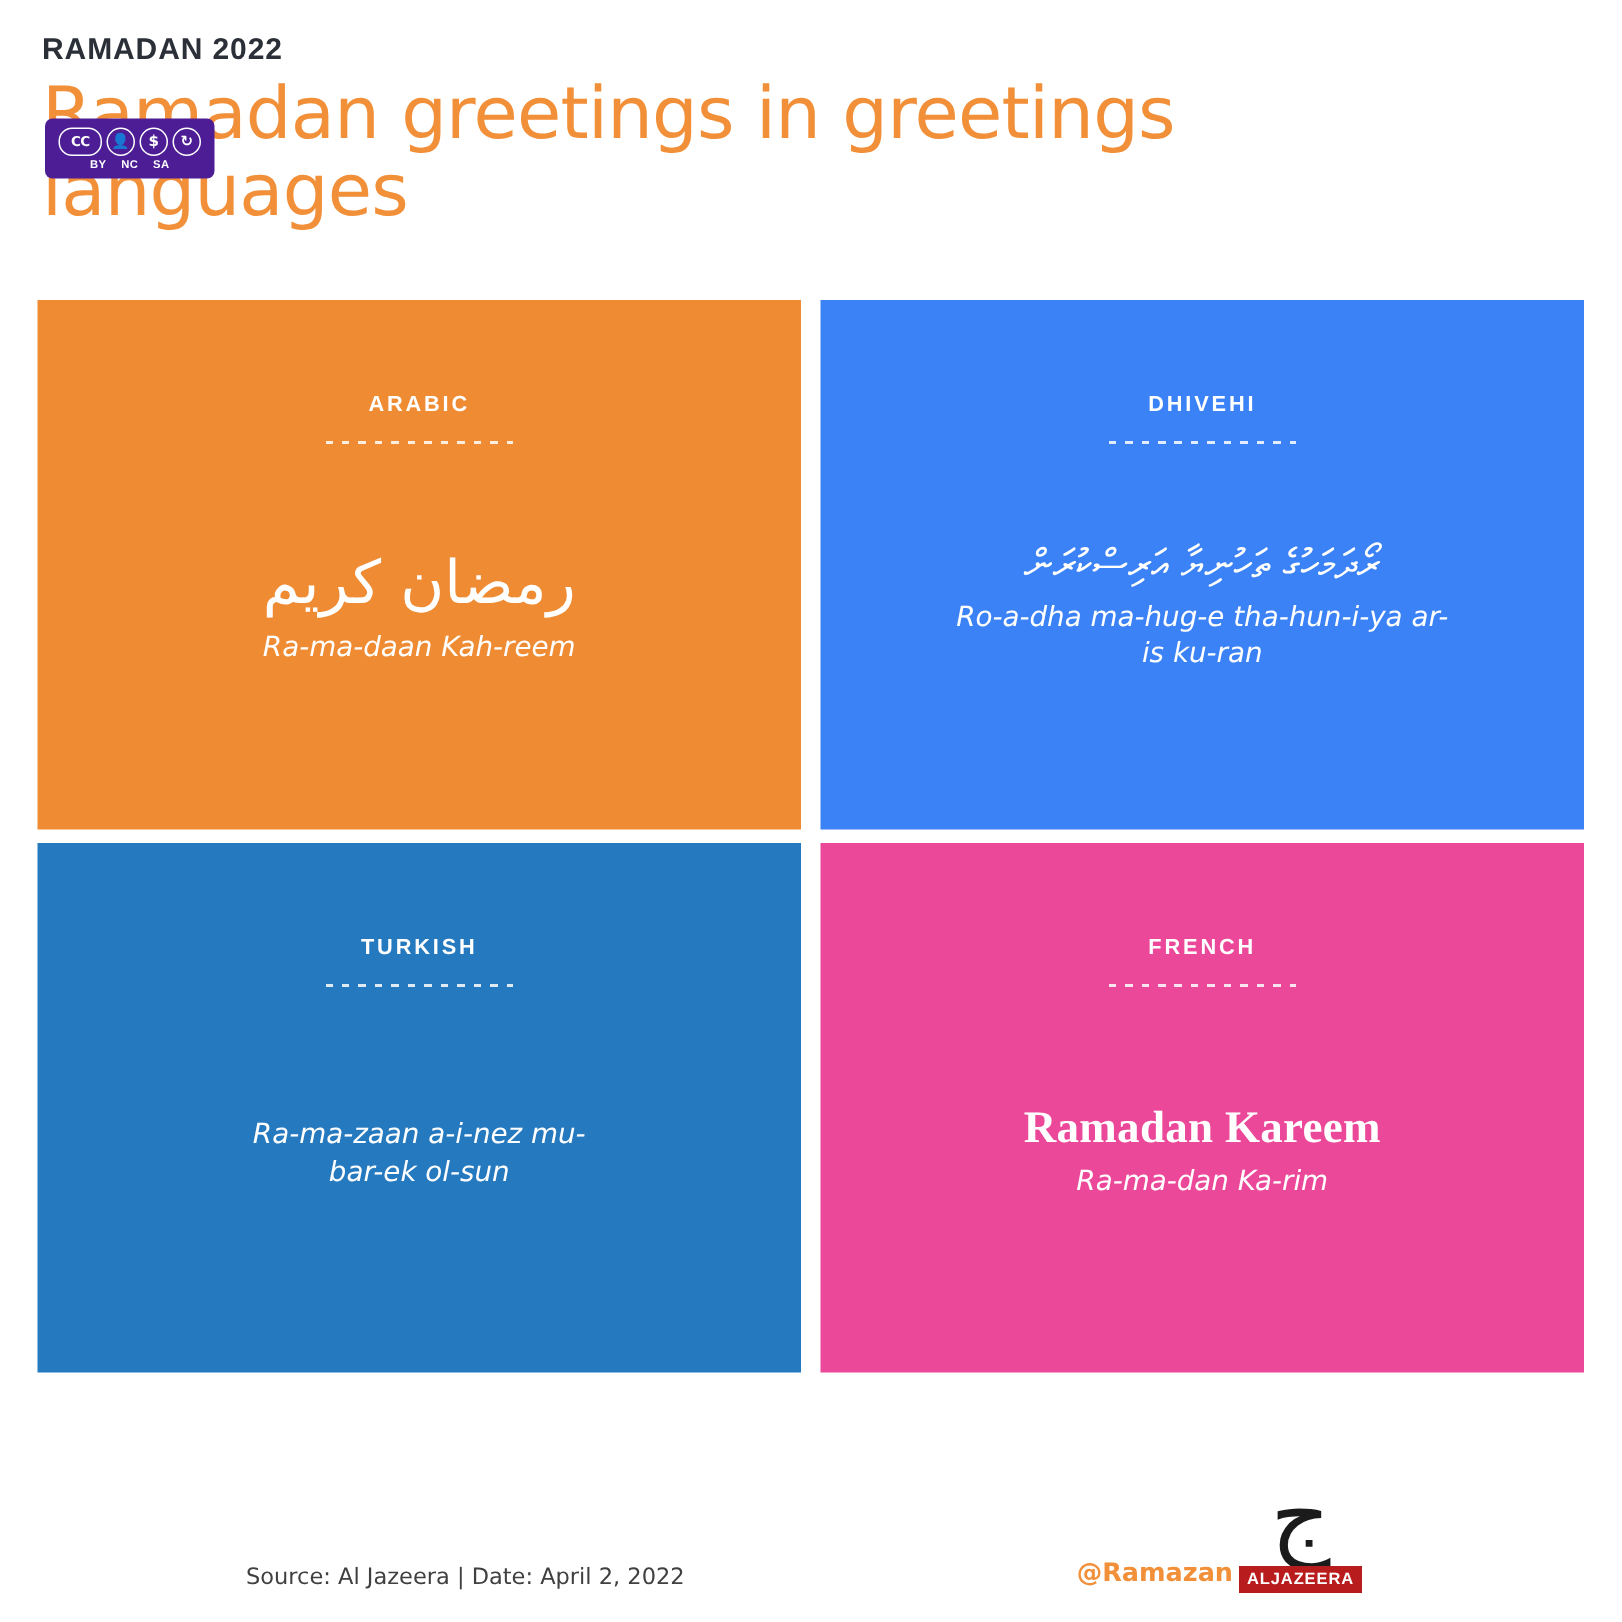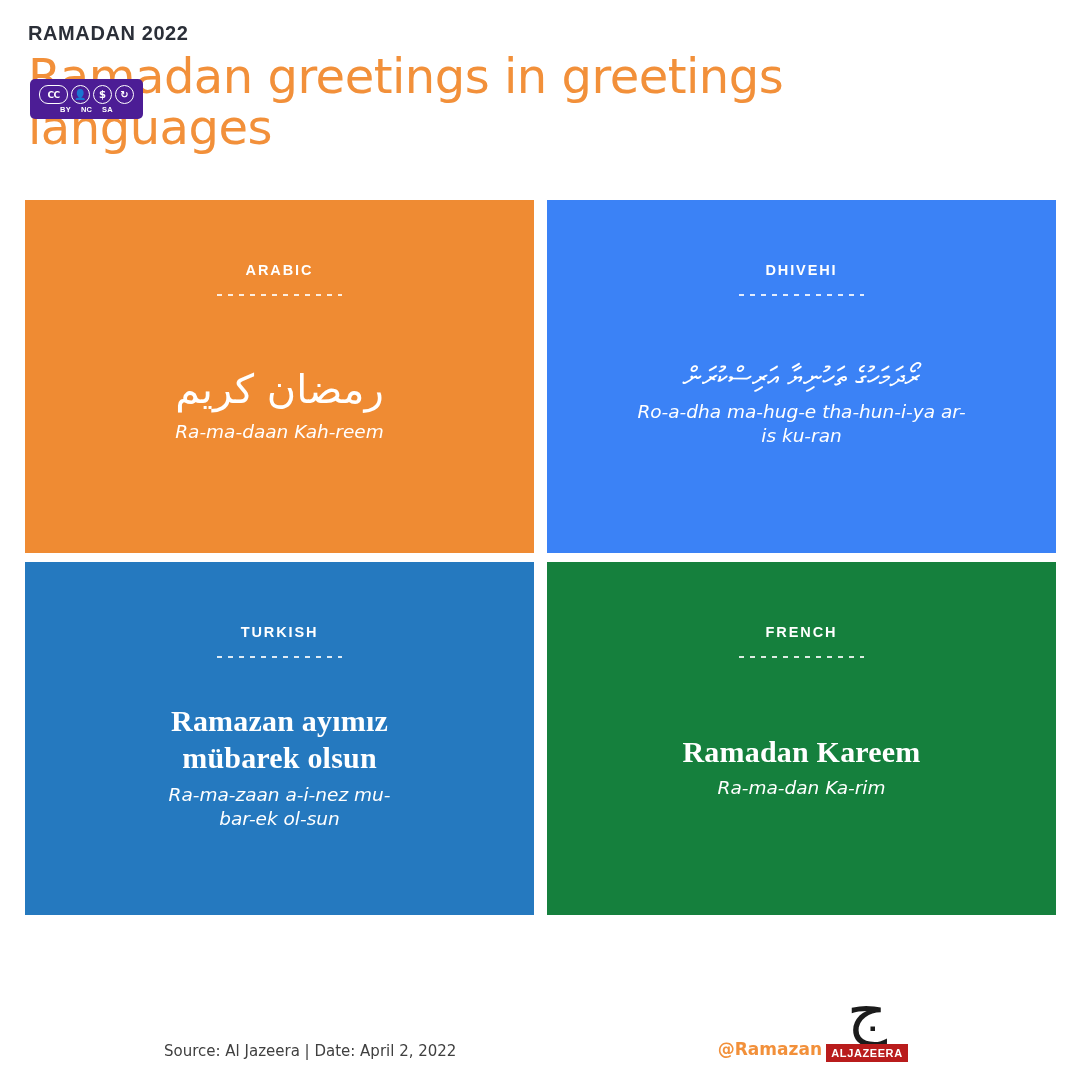--- a/index.html
+++ b/index.html
@@ -256,26 +256,25 @@
       <div class="card-body">
         <div class="native thaana">ރޯދަމަހުގެ ތަހުނިޔާ އަރިސްކުރަން</div>
         <div class="translit" style="max-width:340px">Ro-a-dha ma-hug-e tha-hun-i-ya ar-is ku-ran</div>
       </div>
     </div>
 
     <div class="card" style="background:#2579bf">
       <div class="card-lang">TURKISH</div>
       <div class="dots"></div>
       <div class="card-body">
-        <div class="native latin" style="max-width:260px">Ramazan ayımız mübarek olsun</div>
         <div class="translit" style="max-width:230px">Ra-ma-zaan a-i-nez mu-bar-ek ol-sun</div>
       </div>
     </div>
 
-    <div class="card" style="background:#15803d">
+    <div class="card" style="background:#ec4899">
       <div class="card-lang">FRENCH</div>
       <div class="dots"></div>
       <div class="card-body">
         <div class="native latin">Ramadan Kareem</div>
         <div class="translit">Ra-ma-dan Ka-rim</div>
       </div>
     </div>
 
   </div>
 

